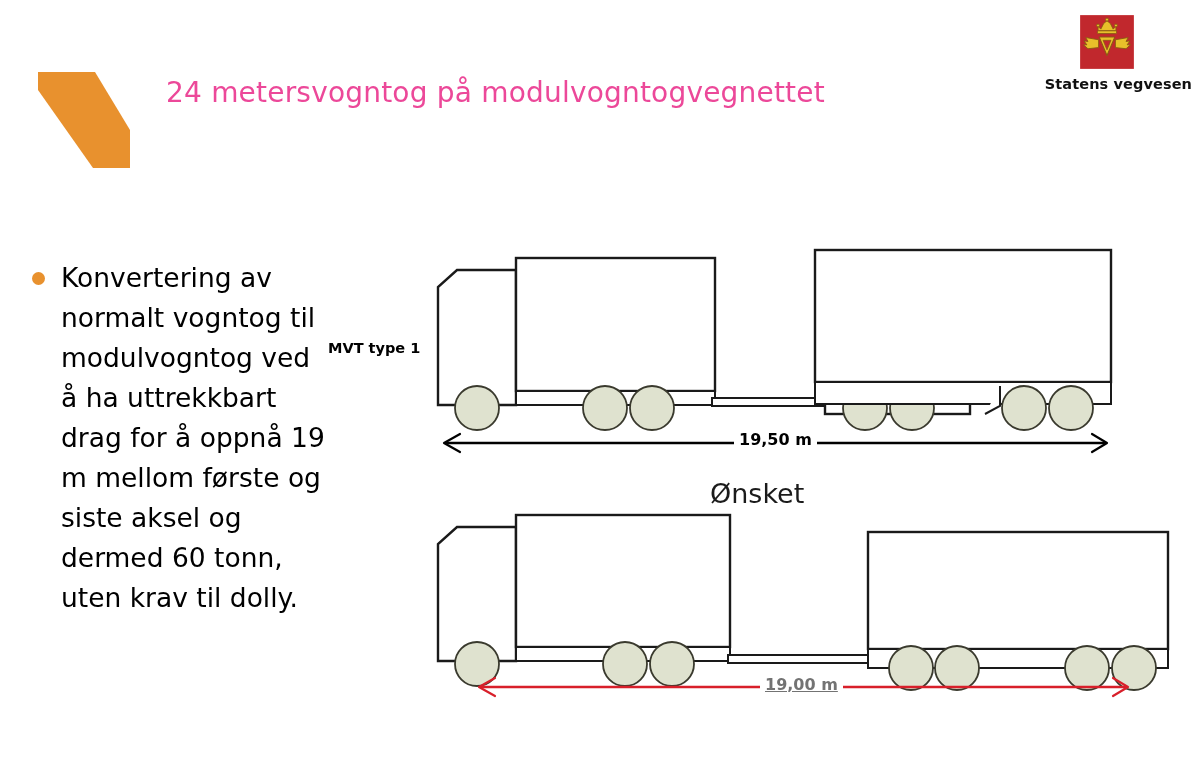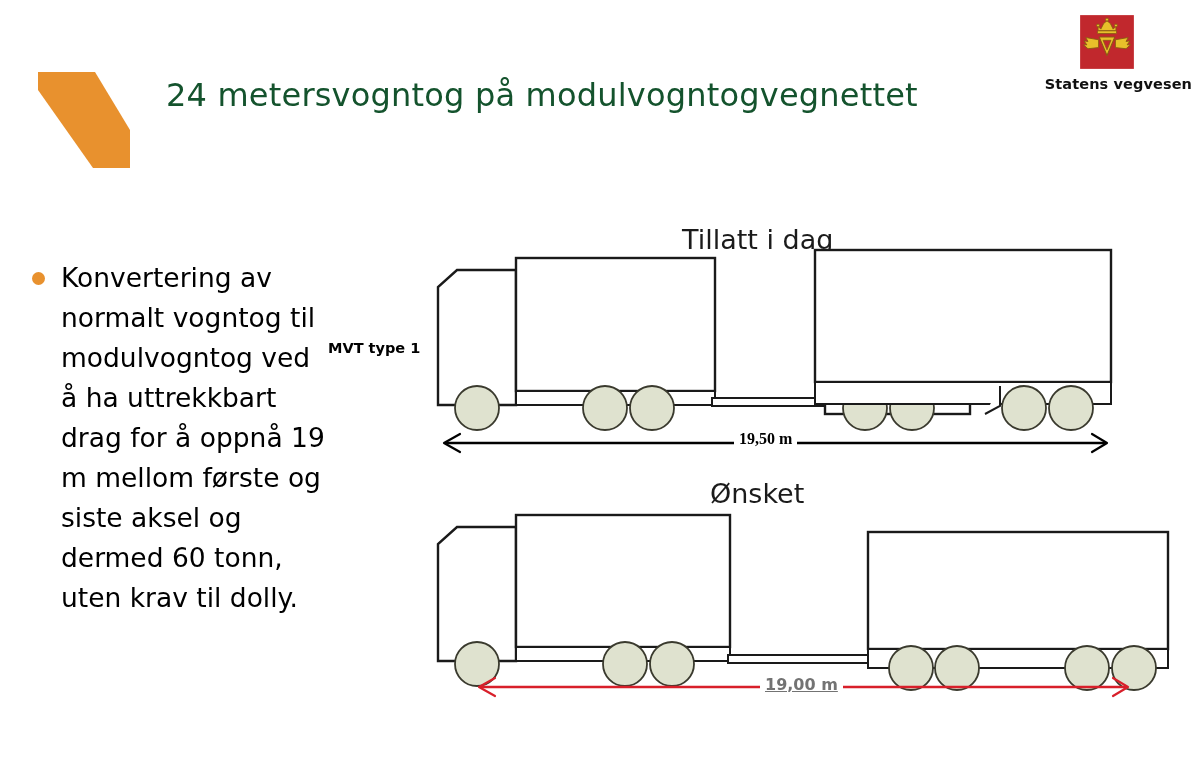--- a/index.html
+++ b/index.html
@@ -21,23 +21,23 @@
     position: absolute;
     left: 38px;
     top: 68px;
     width: 92px;
     height: 100px;
   }
   #slide-title {
     position: absolute;
     left: 166px;
     top: 76px;
-    font-size: 32px;
+    font-size: 28px;
     font-weight: 400;
-    color: #14532d;
+    color: #ec4899;
     letter-spacing: 0.2px;
     white-space: nowrap;
     line-height: 1.2;
   }
 
   
   #logo-block {
     position: absolute;
     right: 8px;
     top: 14px;
@@ -126,21 +126,20 @@
     font-size: 16px;
     font-weight: 700;
     white-space: nowrap;
     padding: 0 5px;
     background: #ffffff;
   }
   #dim-label-top {
     left: 414px;
     top: 230px;
     color: #000000;
-    font-family: Liberation Serif, serif;
   }
   #dim-label-bottom {
     left: 440px;
     top: 475px;
     color: #737373;
     text-decoration: underline;
   }
 </style>
 </head>
 <body>
@@ -176,21 +175,20 @@
   <div id="logo-wordmark">Statens vegvesen</div>
 </div>
 
 <div id="bullet-block">
   <div id="bullet-dot"></div>
   <div id="bullet-text">Konvertering av normalt vogntog til modulvogntog ved å ha uttrekkbart drag for å oppnå 19 m mellom første og siste aksel og dermed 60 tonn, uten krav til dolly.</div>
 </div>
 
 <div id="diagram-area">
 
-  <div class="section-heading" id="heading-tillatt">Tillatt i dag</div>
 
   <div class="vehicle-label" id="label-mvt">MVT type 1</div>
 
   <div class="section-heading" id="heading-onsket">Ønsket</div>
 
 
   <svg id="diagram-svg" width="870" height="540" viewBox="0 0 870 540">
     <defs>
       <style>
         .bodyline { fill:#ffffff; stroke:#1a1a1a; stroke-width:2.4; stroke-linejoin:miter; }

